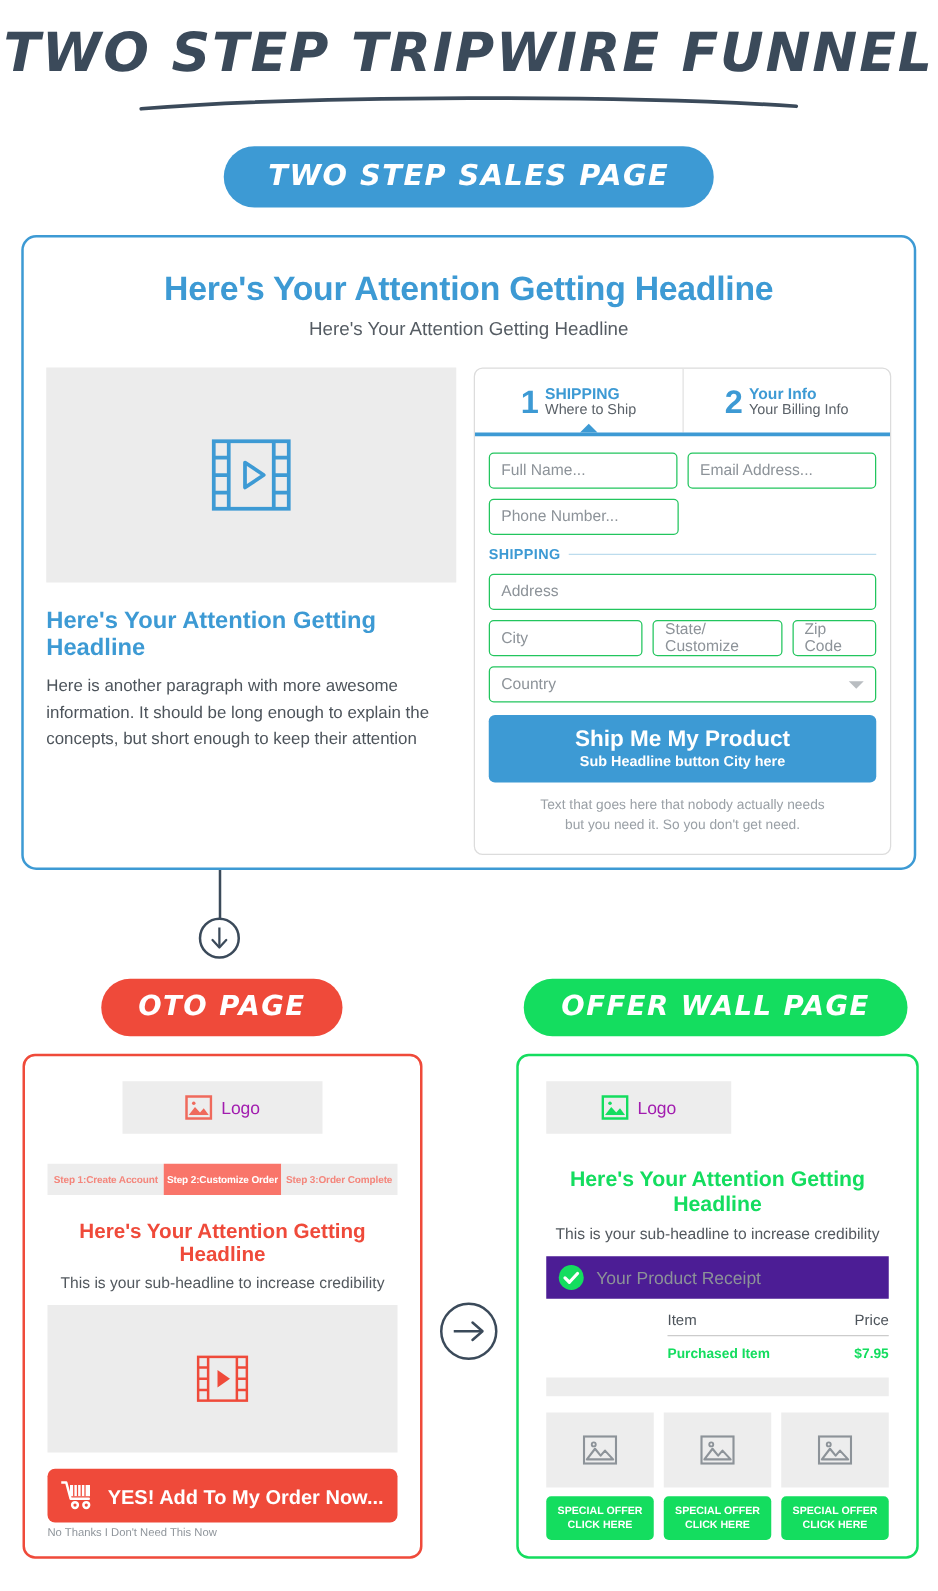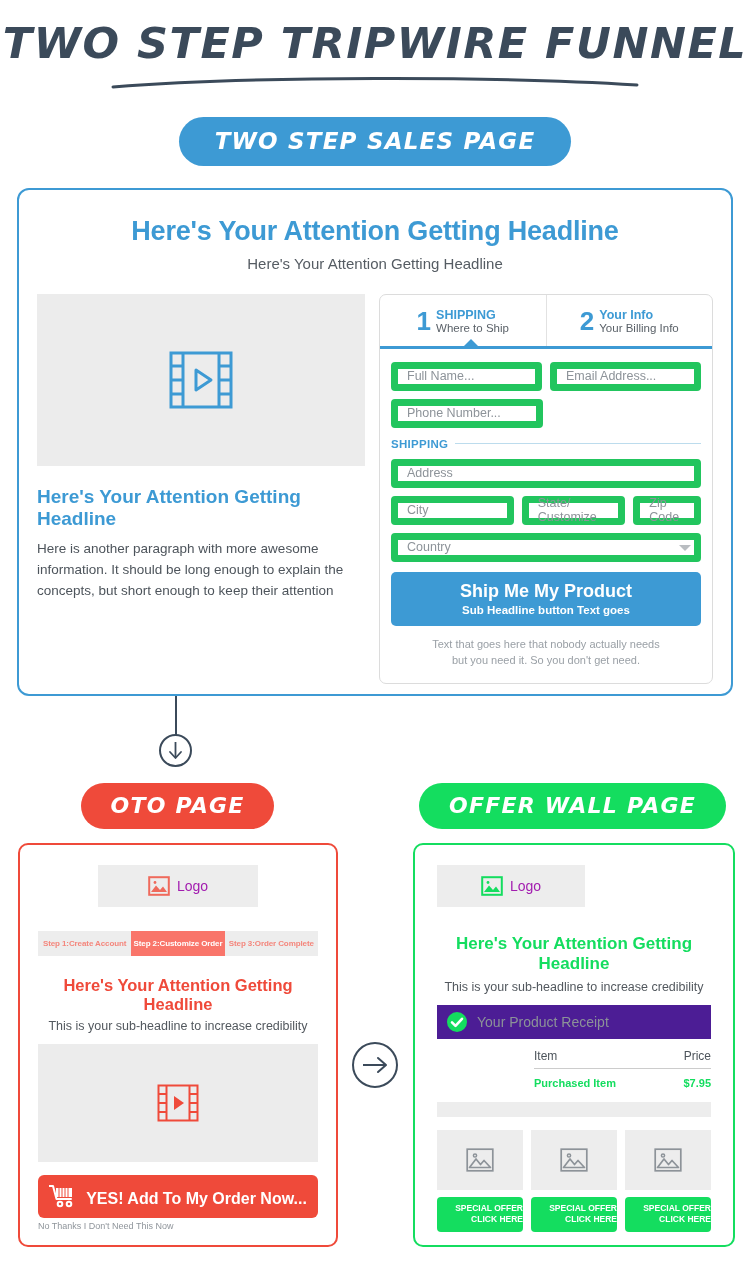--- a/index.html
+++ b/index.html
@@ -98,21 +98,21 @@
   .tab-rule { height: 3px; background: #3d9ad4; position: relative; }
   .tab-caret {
     position: absolute; left: 84px; top: -7px;
     width: 0; height: 0;
     border-left: 7px solid transparent; border-right: 7px solid transparent;
     border-bottom: 7px solid #3d9ad4;
   }
   .form-inner { padding: 13px 11px 14px; }
   .frow { display: flex; gap: 8px; margin-bottom: 8px; }
   .inp {
-    border: 7px solid #22c55e; border-radius: 4px;
+    border: 1px solid #22c55e; border-radius: 4px;
     height: 29px; padding: 0 9px;
     font-family: "Liberation Sans", sans-serif;
     font-size: 12.5px; color: #8d9399; background: #fff;
     display: flex; align-items: center;
   }
   .inp-half { width: 152px; }
   .inp-full { width: 100%; }
   .inp-city { width: 131px; }
   .inp-state { width: 110px; }
   .inp-zip { width: 71px; }
@@ -234,21 +234,21 @@
   .tbl-body { color: #14dd5f; font-weight: bold; padding-top: 8px; font-size: 11px; }
   .gray-bar { height: 15px; background: #ededed; margin-top: 13px; }
   .tiles { display: flex; gap: 8px; margin-top: 13px; }
   .tile { flex: 1; }
   .tile-img {
     height: 60px; background: #ededed;
     display: flex; align-items: center; justify-content: center;
   }
   .tile-btn {
     background: #14dd5f; border-radius: 4px; color: #fff;
-    font-size: 8.5px; font-weight: bold; text-align: right;
+    font-size: 8.5px; font-weight: bold; text-align: center;
     padding: 6px 0 7px; margin-top: 7px; line-height: 1.3;
   }
 </style>
 </head>
 <body>
 
 <div class="page">
 
   <div class="main-title">TWO STEP TRIPWIRE FUNNEL</div>
   <svg class="title-underline" viewBox="0 0 530 14">
@@ -329,21 +329,21 @@
             <div class="inp inp-state">State/ Customize</div>
             <div class="inp inp-zip">Zip Code</div>
           </div>
           <div class="frow sel">
             <div class="inp inp-full">Country</div>
             <span class="caret"></span>
           </div>
 
           <div class="cta">
             <div class="cta-t1">Ship Me My Product</div>
-            <div class="cta-t2">Sub Headline button Text goes</div>
+            <div class="cta-t2">Sub Headline button City here</div>
           </div>
 
           <div class="finetext">
             <div>Text that goes here that nobody actually needs</div>
             <div>but you need it. So you don't get need.</div>
           </div>
         </div>
       </div>
     </div>
   </div>

